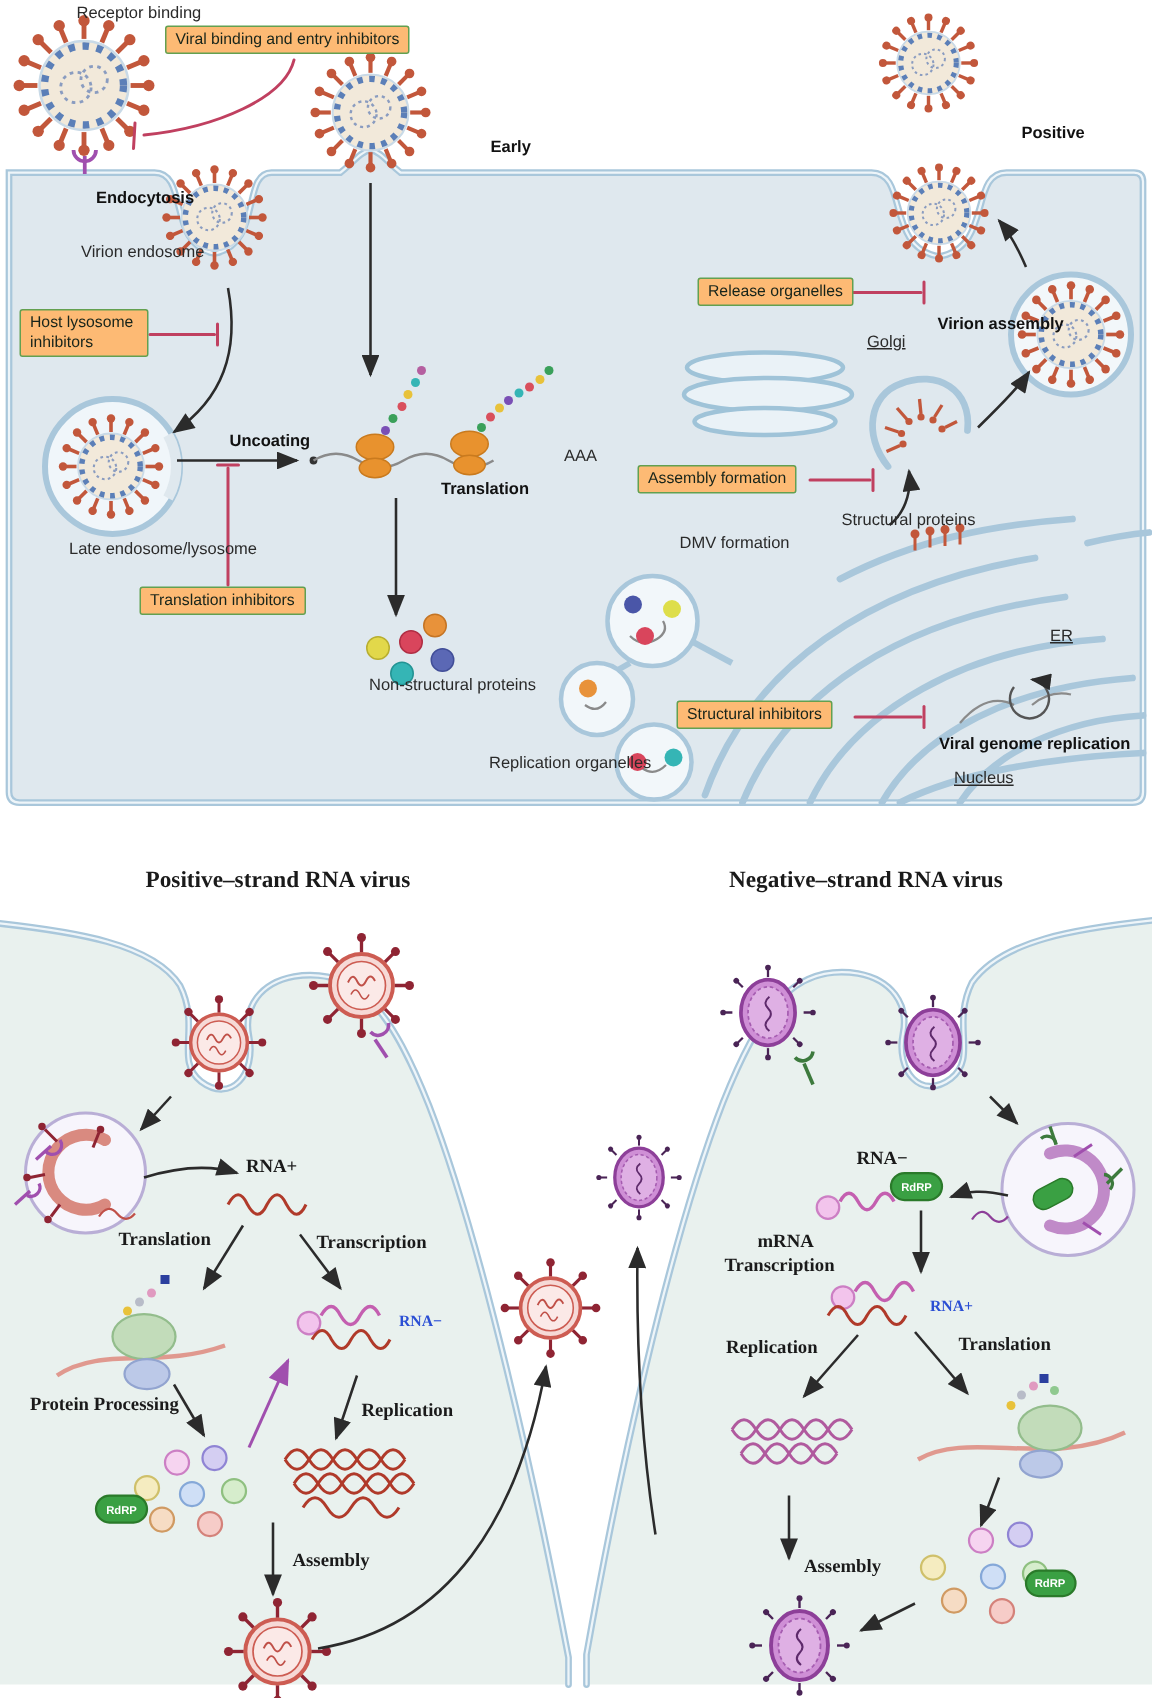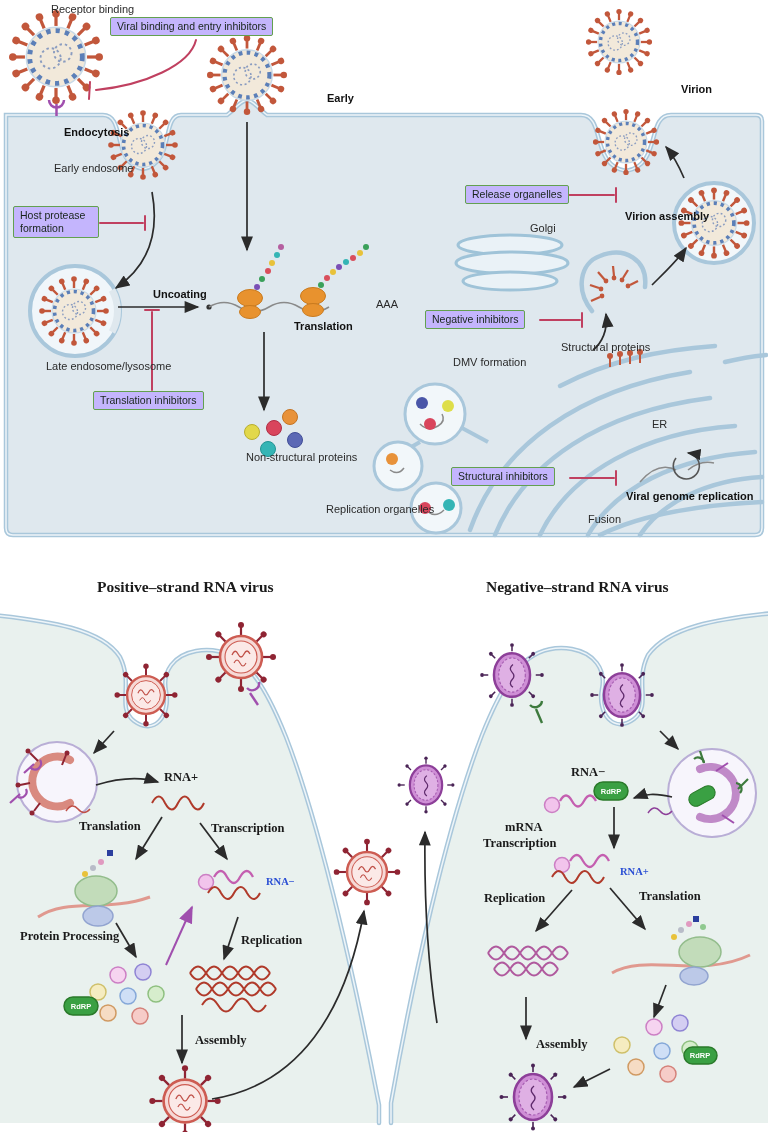--- a/index.html
+++ b/index.html
@@ -1,22 +1,22 @@
 <!DOCTYPE html>
 <html><head>
 <meta charset="utf-8">
 <style>
   html,body{margin:0;padding:0;background:#fff;}
   #page{position:relative;width:768px;height:1132px;background:#fff;overflow:hidden;
         font-family:"Liberation Sans",sans-serif;}
   svg{position:absolute;left:0;top:0;}
   .lbl{position:absolute;font:11px "Liberation Sans",sans-serif;color:#2a2a2a;white-space:nowrap;line-height:1.15;padding-left:36px;}
   .b{font-weight:700;color:#111;}
-  .u{}
-  .gbox{position:absolute;background:#c4b5fd;border:1.5px solid #63a050;border-radius:2px;
+  .u{text-decoration:underline;margin-left:48px;}
+  .gbox{position:absolute;background:#fdba74;border:1.5px solid #63a050;border-radius:2px;
         padding:2px 6px;font:10.5px "Liberation Sans",sans-serif;color:#17241a;line-height:1.25;}
   .slbl{position:absolute;font:bold 12.5px "Liberation Serif",serif;color:#1a1a1a;white-space:nowrap;}
   .title{position:absolute;font:bold 15.5px "Liberation Serif",serif;color:#1a1a1a;white-space:nowrap;}
   .rnab{position:absolute;font:bold 10.5px "Liberation Serif",serif;color:#2b4fd4;white-space:nowrap;}
   .mem{fill:none;stroke:#a9c7db;stroke-width:4.5;stroke-linecap:round;}
   .memi{fill:none;stroke:#eef5f9;stroke-width:1.5;stroke-linecap:round;}
   .arr{fill:none;stroke:#2b2b2b;stroke-width:1.7;marker-end:url(#ah);}
   .parr{fill:none;stroke:#a04fae;stroke-width:2;marker-end:url(#ahp);}
   .inh{fill:none;stroke:#c04060;stroke-width:2;stroke-linecap:round;}
   .lat-r{fill:none;stroke:#b03a2a;stroke-width:2;}
@@ -529,40 +529,40 @@
   <path class="arr" d="M610,343 L645,384"></path>
   <path class="arr" d="M526,452 L526,494"></path>
   <path class="arr" d="M666,440 L654,472"></path>
   <path class="arr" d="M610,524 L574,542"></path>
 </svg>
 
 <div class="lbl" style="left:15px;top:3px">Receptor binding</div>
 <div class="gbox" style="left:110px;top:17px">Viral binding and entry inhibitors</div>
 <div class="lbl b" style="left:291px;top:92px">Early</div>
 <div class="lbl b" style="left:28px;top:126px">Endocytosis</div>
-<div class="lbl" style="left:18px;top:162px">Early endosome</div>
-<div class="gbox" style="left:13px;top:206px;width:72px">Host protease formation</div>
+<div class="lbl" style="left:18px;top:162px">Virion endosome</div>
+<div class="gbox" style="left:13px;top:206px;width:72px">Host lysosome inhibitors</div>
 <div class="lbl b" style="left:117px;top:288px">Uncoating</div>
 <div class="lbl b" style="left:258px;top:320px">Translation</div>
 <div class="lbl" style="left:340px;top:298px">AAA</div>
 <div class="lbl" style="left:10px;top:360px">Late endosome/lysosome</div>
 <div class="gbox" style="left:93px;top:391px">Translation inhibitors</div>
 <div class="lbl" style="left:210px;top:451px">Non-structural proteins</div>
 <div class="lbl" style="left:290px;top:503px">Replication organelles</div>
-<div class="lbl b" style="left:645px;top:83px">Virion</div>
+<div class="lbl b" style="left:645px;top:83px">Positive</div>
 <div class="gbox" style="left:465px;top:185px">Release organelles</div>
 <div class="lbl b" style="left:589px;top:210px">Virion assembly</div>
 <div class="lbl u" style="left:494px;top:222px">Golgi</div>
-<div class="gbox" style="left:425px;top:310px">Negative inhibitors</div>
+<div class="gbox" style="left:425px;top:310px">Assembly formation</div>
 <div class="lbl" style="left:525px;top:341px">Structural proteins</div>
 <div class="lbl" style="left:417px;top:356px">DMV formation</div>
 <div class="lbl u" style="left:616px;top:418px">ER</div>
 <div class="gbox" style="left:451px;top:467px">Structural inhibitors</div>
 <div class="lbl b" style="left:590px;top:490px">Viral genome replication</div>
-<div class="lbl u" style="left:552px;top:513px">Fusion</div>
+<div class="lbl u" style="left:552px;top:513px">Nucleus</div>
 
 <div class="title" style="left:97px;top:578px">Positive–strand RNA virus</div>
 <div class="title" style="left:486px;top:578px">Negative–strand RNA virus</div>
 
 <div class="slbl" style="left:164px;top:770px">RNA+</div>
 <div class="slbl" style="left:79px;top:819px">Translation</div>
 <div class="slbl" style="left:211px;top:821px">Transcription</div>
 <div class="rnab" style="left:266px;top:876px">RNA−</div>
 <div class="slbl" style="left:20px;top:929px">Protein Processing</div>
 <div class="slbl" style="left:241px;top:933px">Replication</div>

